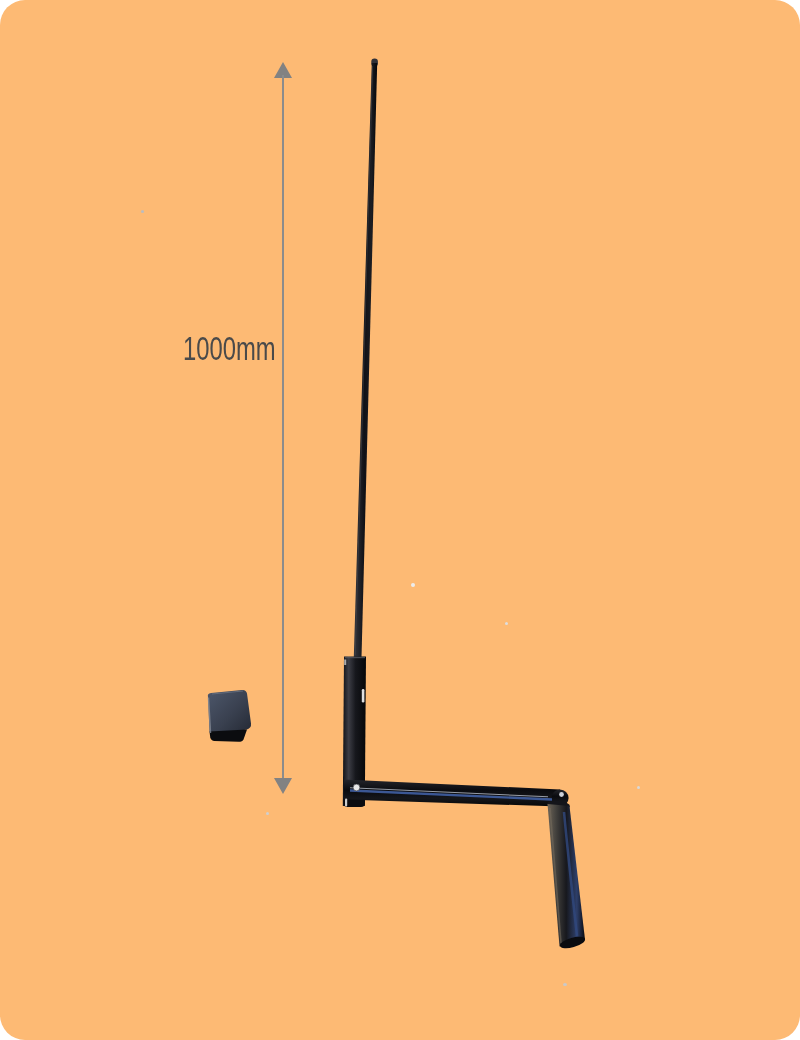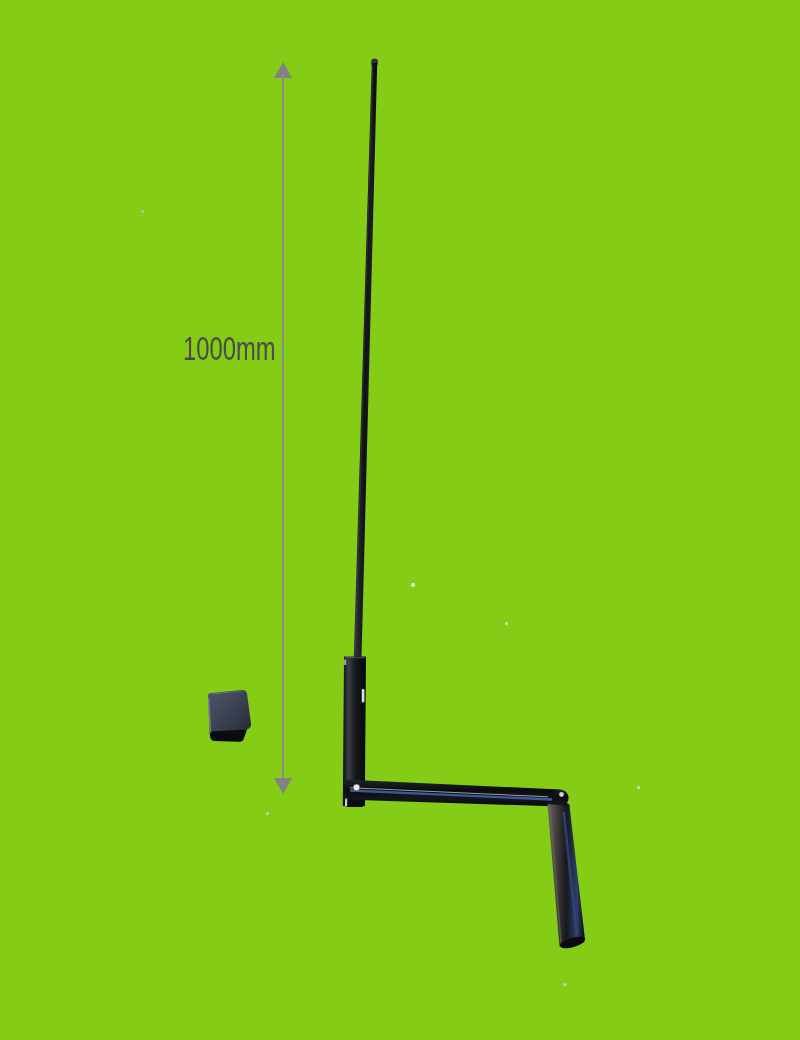--- a/index.html
+++ b/index.html
@@ -1,19 +1,19 @@
 <!DOCTYPE html>
 <html><head>
 <meta charset="utf-8">
 <style>
   * { margin:0; padding:0; box-sizing:border-box; }
   html,body { background:#ffffff; }
   .stage {
-    position:relative; width:800px; height:1040px; background:#84cc16;
-    overflow:hidden; font-family:"Liberation Sans", sans-serif;
+    position:relative; width:800px; height:1040px; background:#fdba74;
+    overflow:hidden; font-family:"Liberation Sans", sans-serif;border-radius:25px;
   }
   
   .dim-line { position:absolute; left:282px; top:75px; width:2px; height:706px; background:#8c8c8c; }
   .dim-head { position:absolute; left:274px; width:0; height:0;
               border-left:9px solid transparent; border-right:9px solid transparent; }
   .dim-head.up   { top:62px;  border-bottom:16px solid #828282; }
   .dim-head.down { top:778px; border-top:16px solid #828282; }
   .dim-label {
     position:absolute; left:183px; top:329px;
     font-size:34px; color:#4a4a4a; white-space:nowrap;

